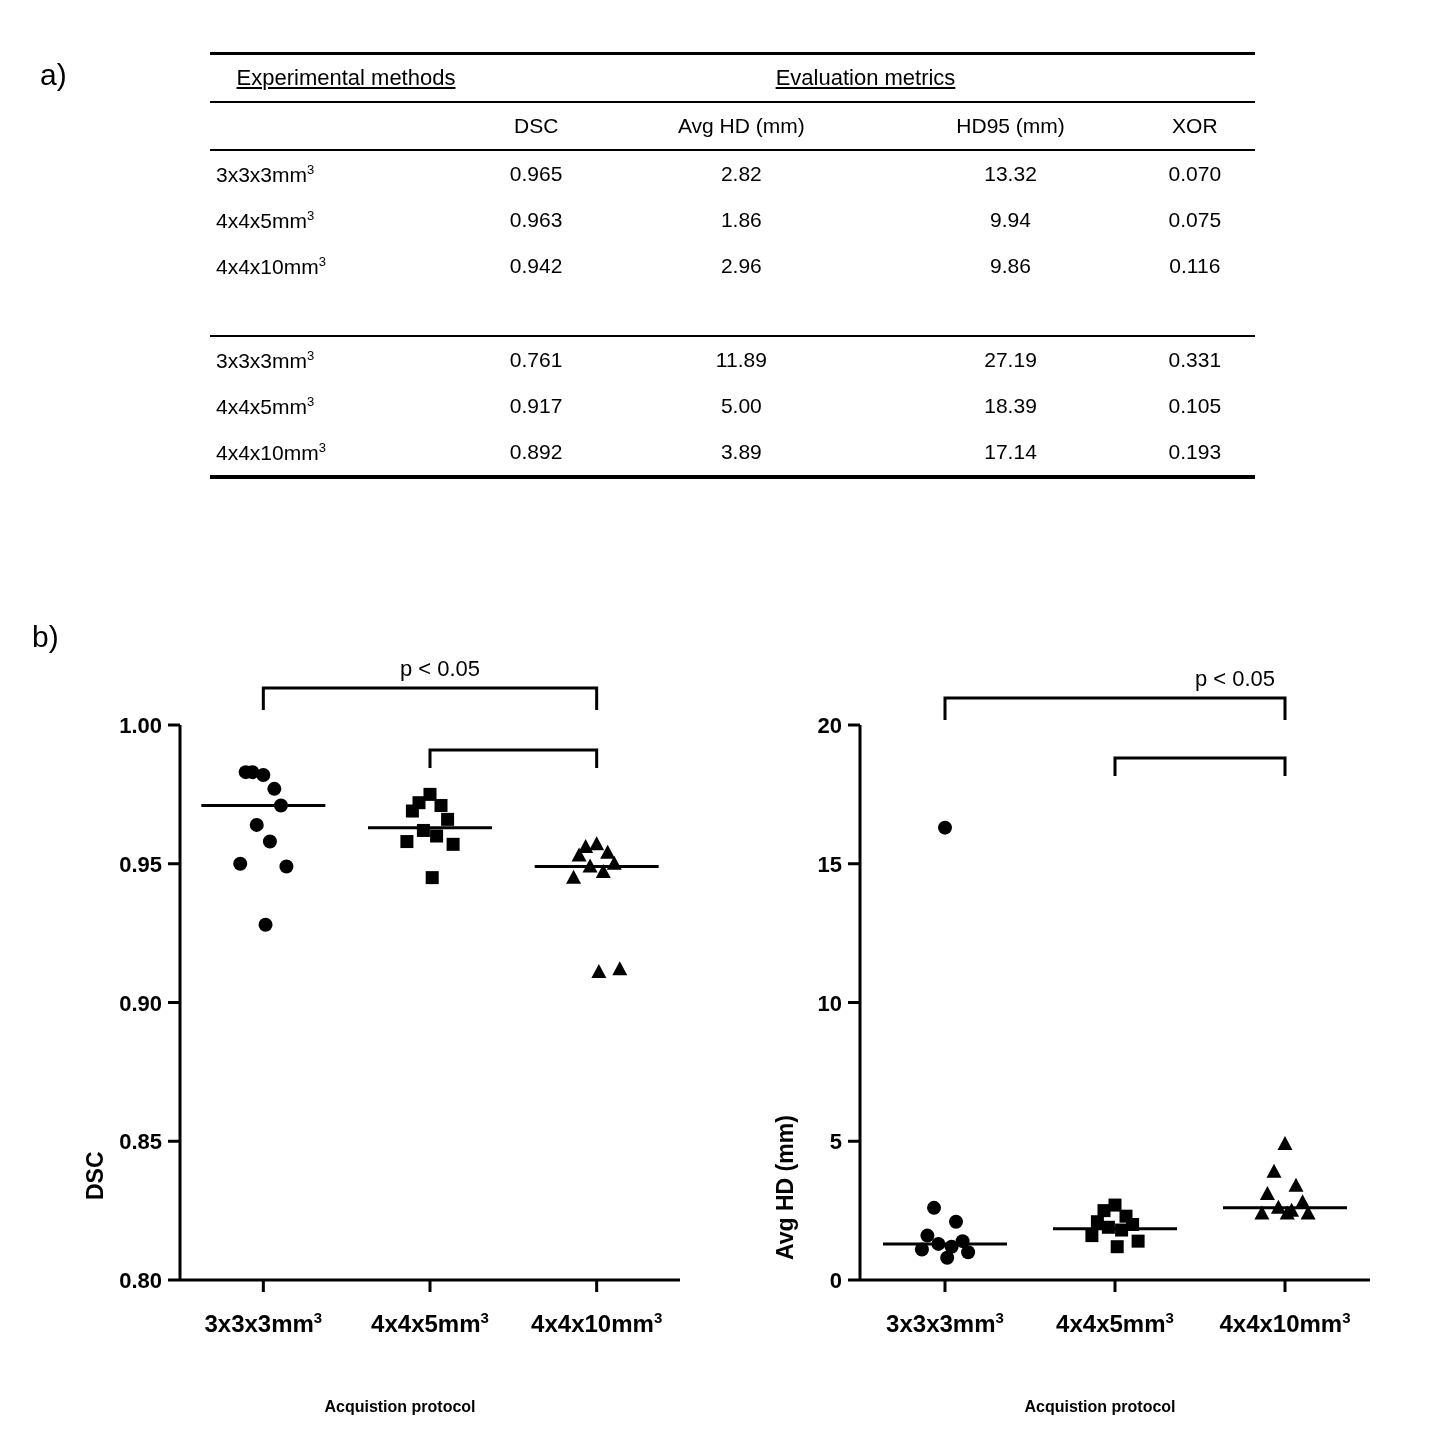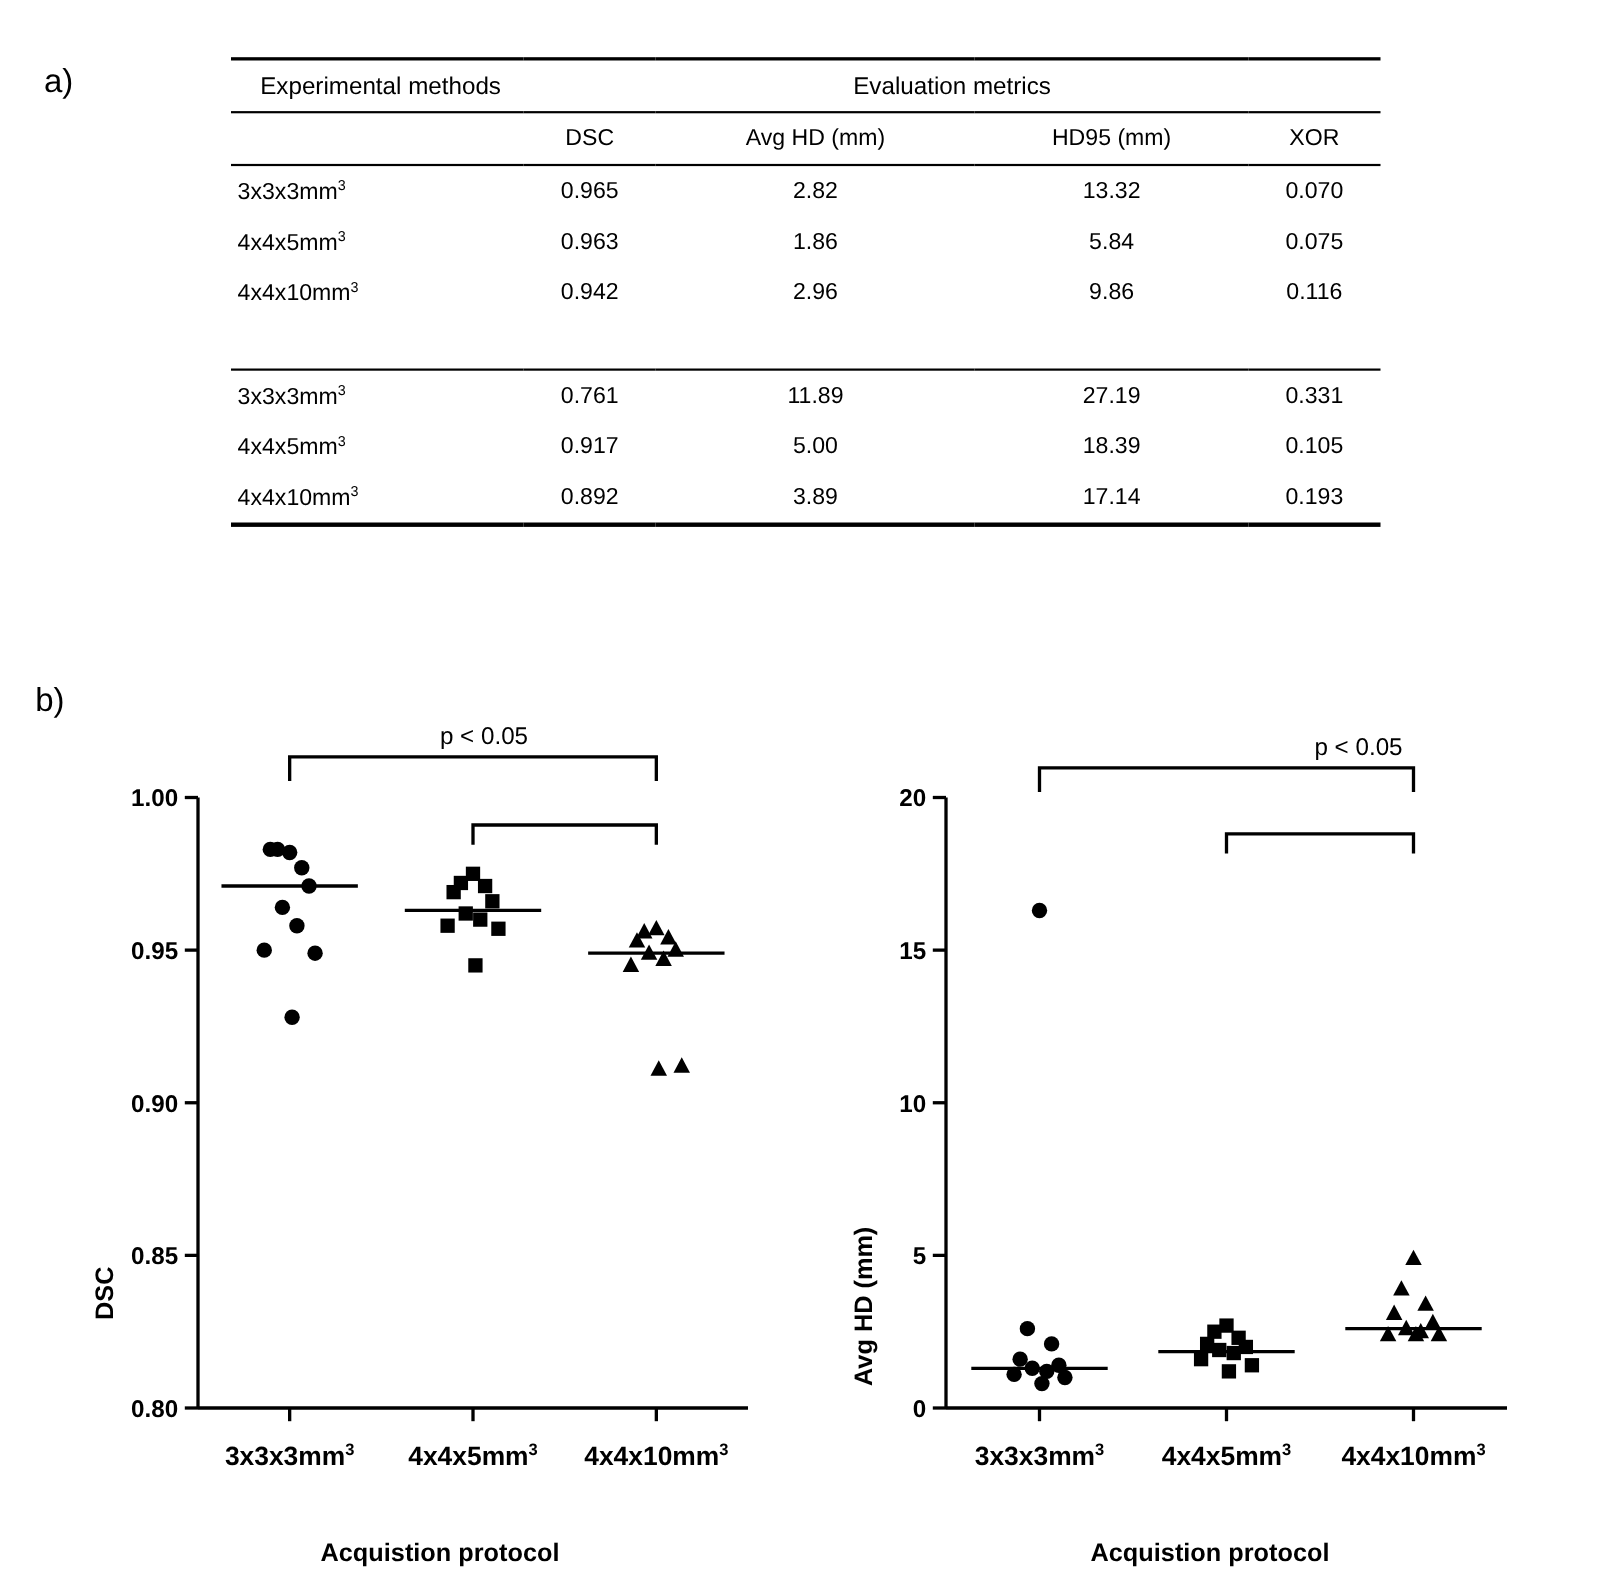--- a/index.html
+++ b/index.html
@@ -42,20 +42,21 @@
   }
   table.results td.rowhead, table.results th.rowhead {
     text-align: left;
     padding-left: 6px;
     width: 260px;
   }
   .hdr-top th {
     font-weight: bold;
     font-size: 22px;
     height: 42px;
+    text-decoration: underline;
   }
   .line-top td, .line-top th { border-top: 3px solid #000; }
   .line-thin td, .line-thin th { border-top: 2px solid #000; }
   .line-bottom td { border-bottom: 4px solid #000; }
   .spacer td { height: 30px; border: none; }
   .b { font-weight: bold; }
   sup { font-size: 0.62em; vertical-align: super; }
   
   .plot {
     position: absolute;
@@ -63,21 +64,21 @@
   .axis-title-y {
     position: absolute;
     transform: rotate(-90deg);
     transform-origin: left top;
     font-size: 23px;
     font-weight: bold;
     white-space: nowrap;
   }
   .axis-title-x {
     position: absolute;
-    font-size: 23px;
+    font-size: 16px;
     font-weight: bold;
     text-align: center;
     white-space: nowrap;
   }
 </style>
 </head>
 <body>
 
 <div class="panel-label" style="left:40px; top:58px;">a)</div>
 
@@ -104,21 +105,21 @@
         <td class="b">0.965</td>
         <td>2.82</td>
         <td>13.32</td>
         <td class="b">0.070</td>
       </tr>
 
       <tr>
         <td class="rowhead"><span>4x4x5mm</span><sup>3</sup></td>
         <td>0.963</td>
         <td class="b">1.86</td>
-        <td class="b">5.84</td>
+        <td class="b">9.94</td>
         <td>0.075</td>
       </tr>
 
       <tr>
         <td class="rowhead"><span>4x4x10mm</span><sup>3</sup></td>
         <td>0.942</td>
         <td>2.96</td>
         <td>9.86</td>
         <td>0.116</td>
       </tr>

